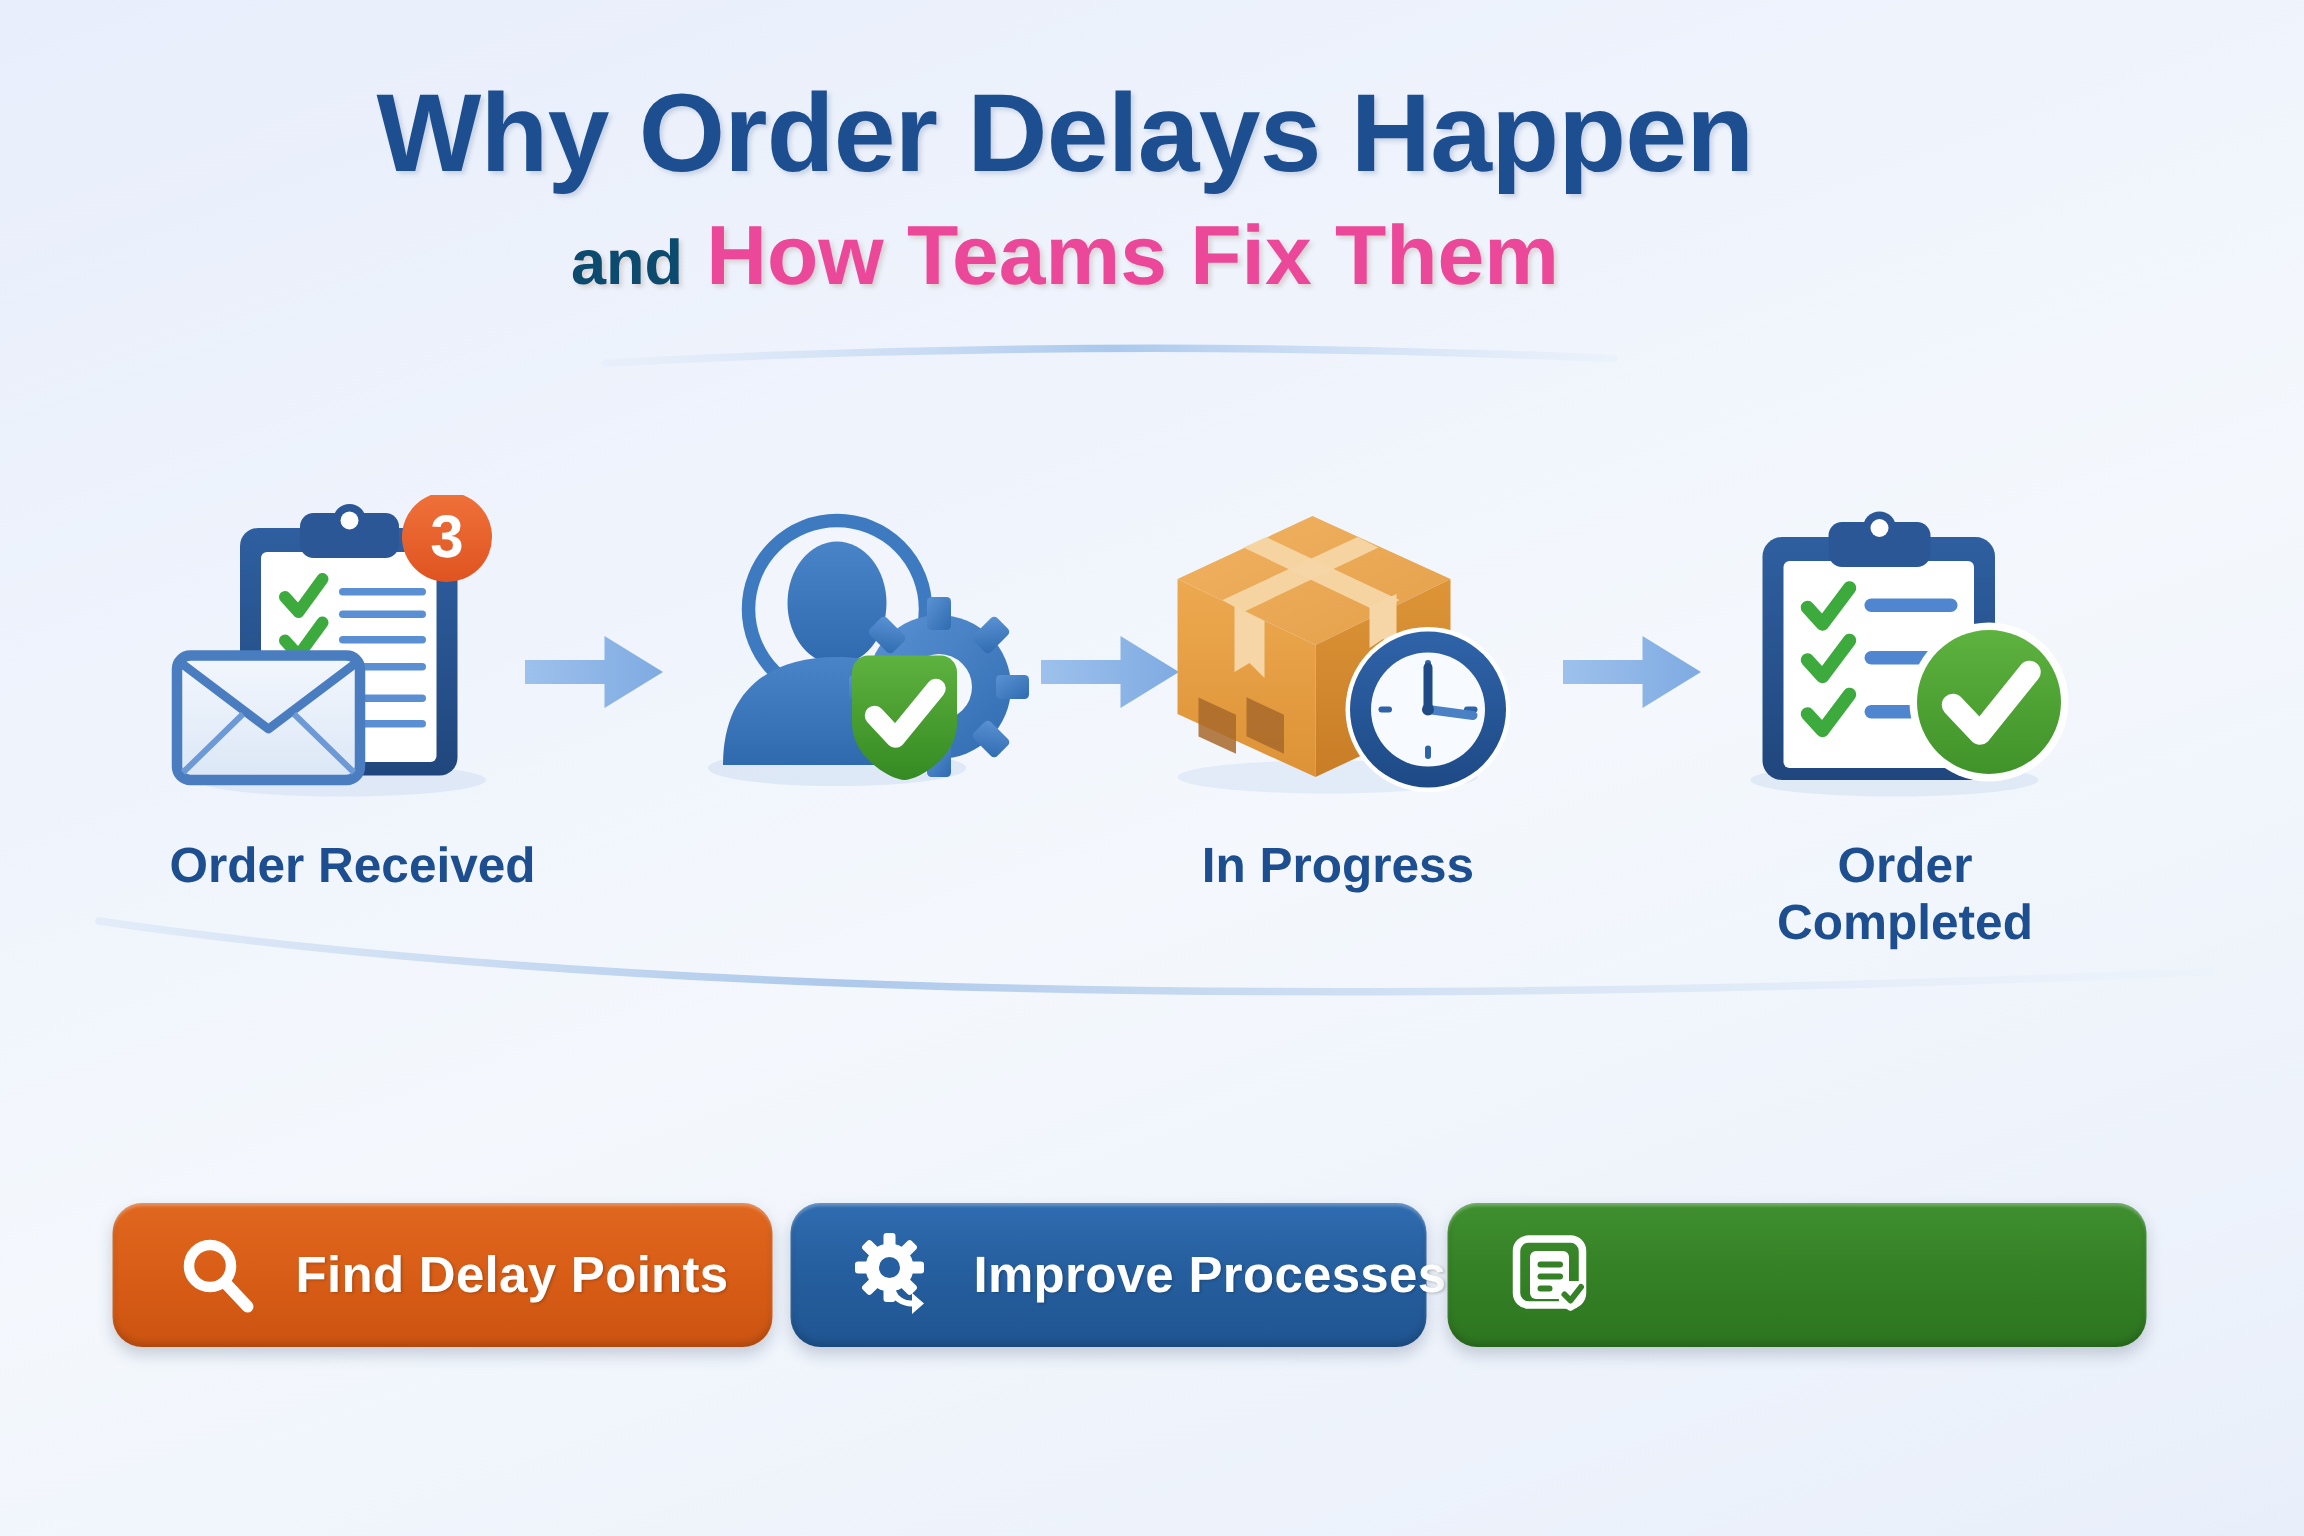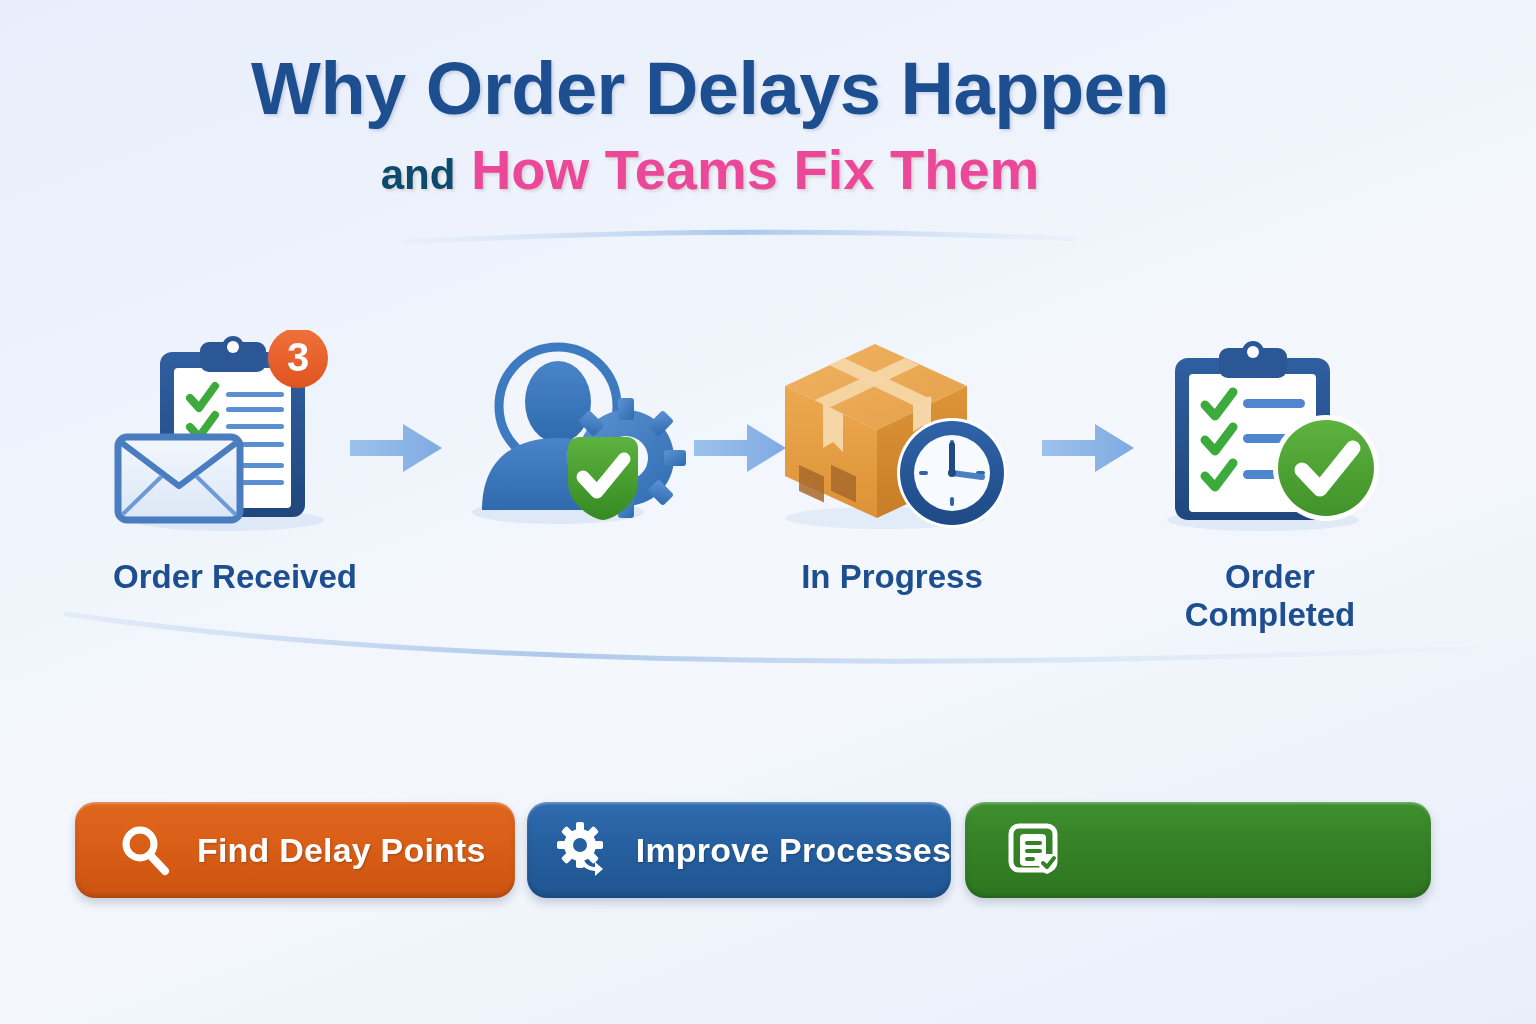--- a/index.html
+++ b/index.html
@@ -138,21 +138,20 @@
   }
   .btn-find {
     left: 75px;
     width: 440px;
     background: linear-gradient(180deg, #e0671f 0%, #d95e17 45%, #cc5411 100%);
   }
   .btn-improve {
     left: 527px;
     width: 424px;
     background: linear-gradient(180deg, #2f6cb0 0%, #265f9f 45%, #1f5591 100%);
-    justify-content: flex-end;
   }
   .btn-manage {
     left: 965px;
     width: 466px;
     background: linear-gradient(180deg, #3f8f2f 0%, #358226 45%, #2d7520 100%);
   }
 </style>
 </head>
 <body>
 

